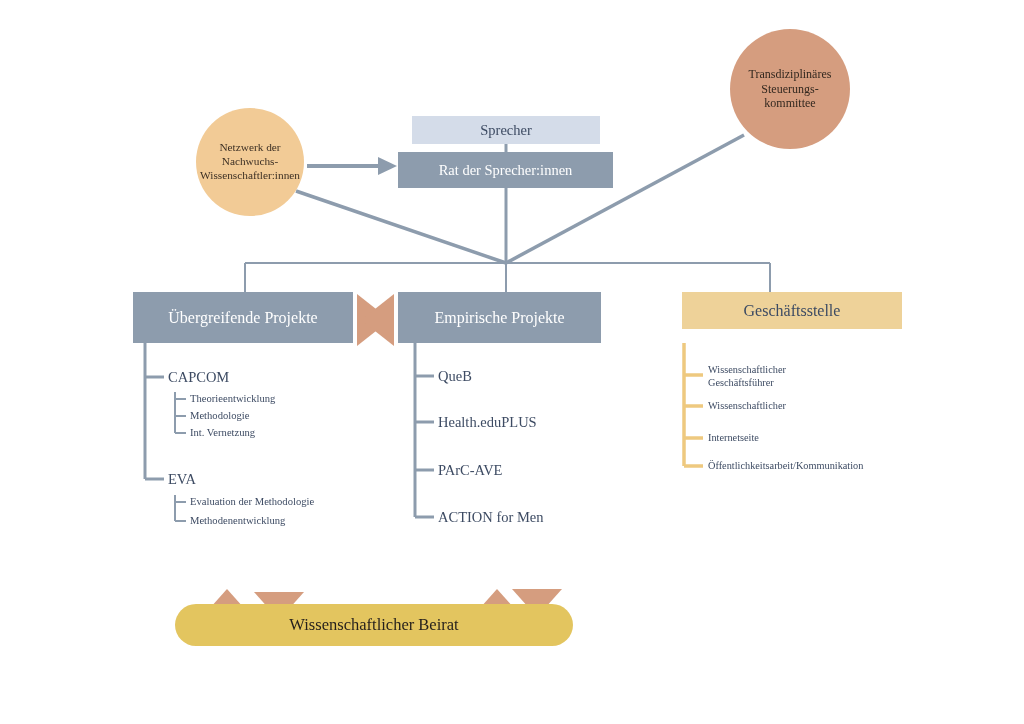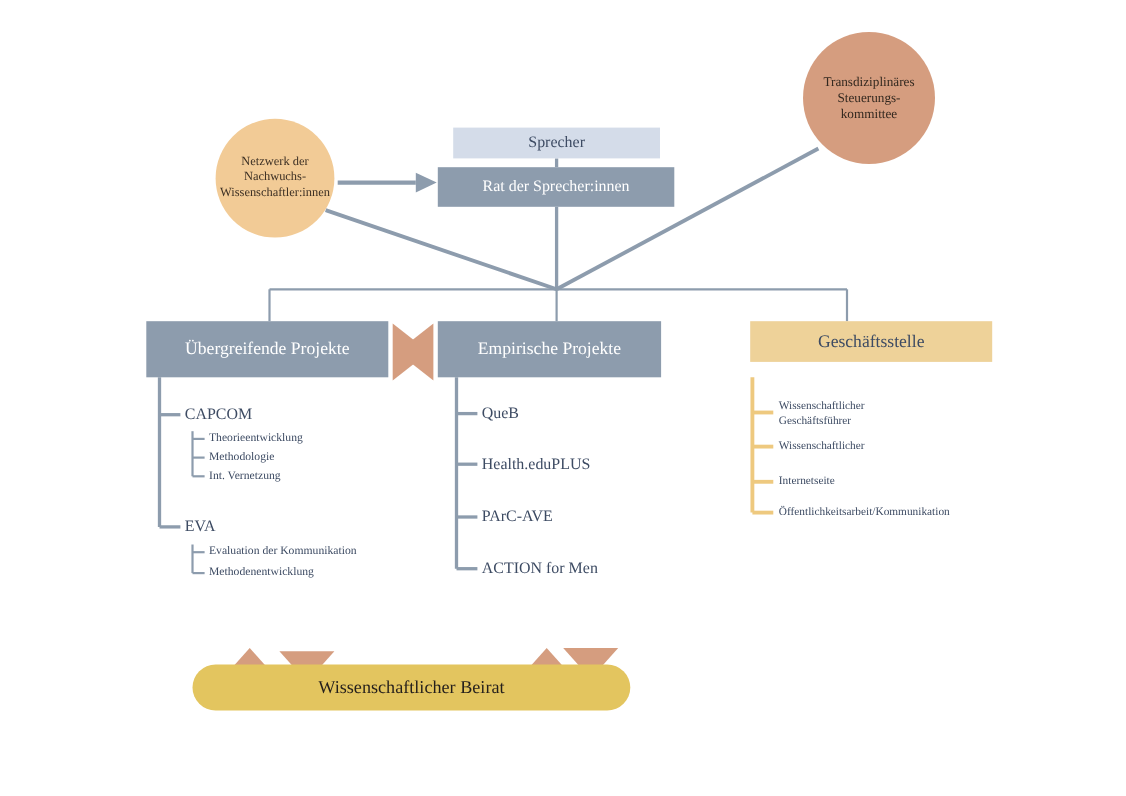--- a/index.html
+++ b/index.html
@@ -186,21 +186,21 @@
     <span>Methodologie</span>
   </div>
   <div class="leaf leaf-l2" style="left:190px;top:427px;">
     <span>Int. Vernetzung</span>
   </div>
 
   <div class="leaf leaf-l1" style="left:168px;top:471px;">
     <span>EVA</span>
   </div>
   <div class="leaf leaf-l2" style="left:190px;top:496px;">
-    <span>Evaluation der Kommunikation</span>
+    <span>Evaluation der Methodologie</span>
   </div>
   <div class="leaf leaf-l2" style="left:190px;top:515px;">
     <span>Methodenentwicklung</span>
   </div>
 
   <div class="leaf leaf-l1" style="left:438px;top:368px;">
     <span>QueB</span>
   </div>
   <div class="leaf leaf-l1" style="left:438px;top:414px;">
     <span>Health.eduPLUS</span>

